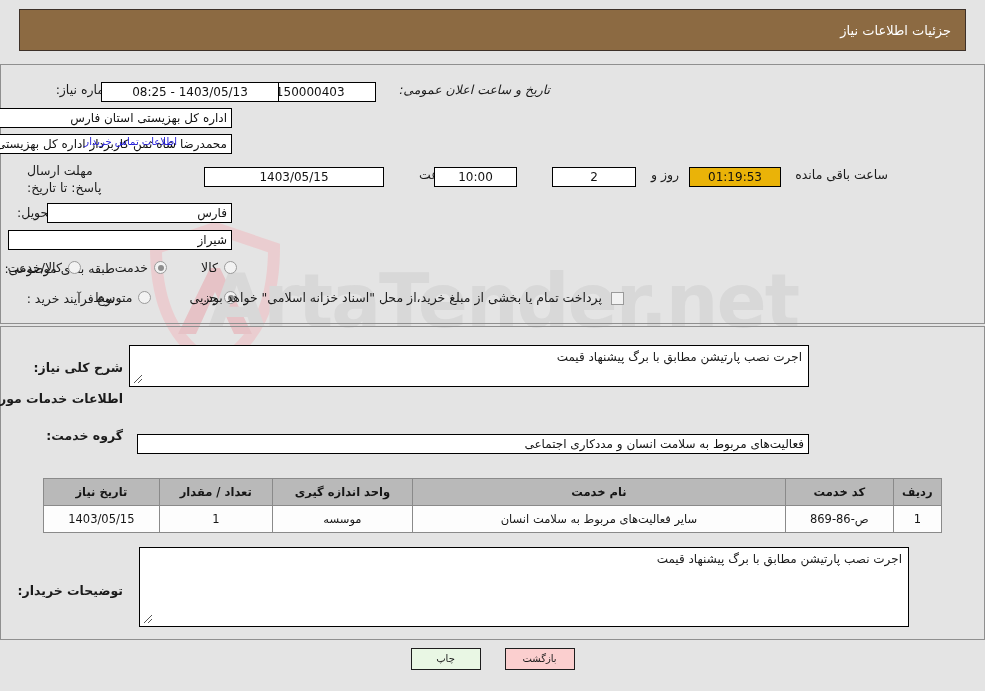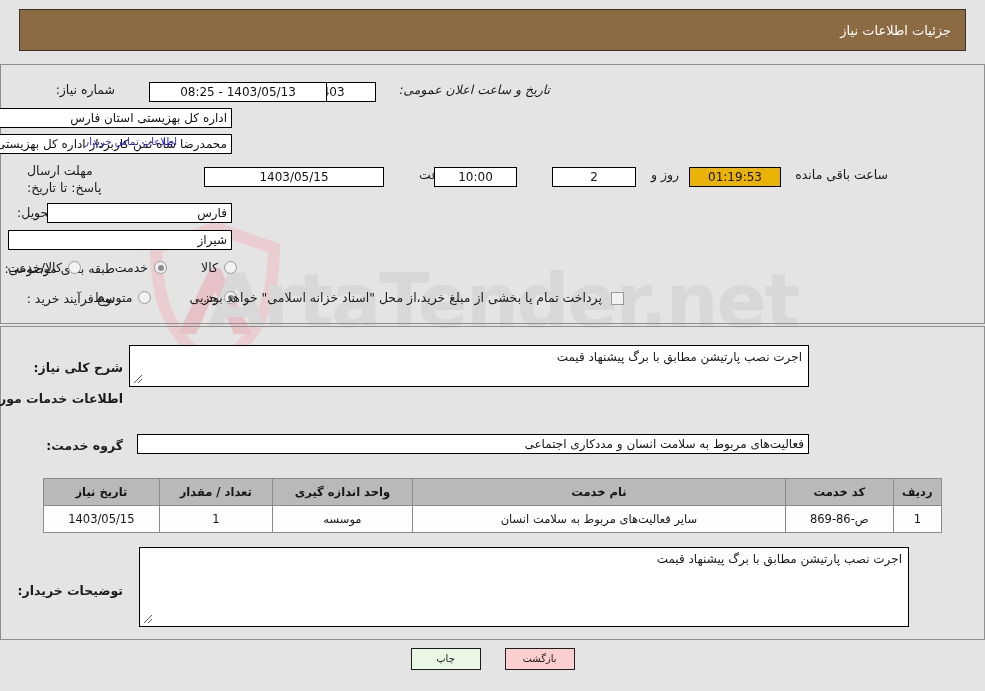--- a/index.html
+++ b/index.html
@@ -262,21 +262,21 @@
 
   <div class="row" style="right:870px; top:82px;">
     <span class="lbl">شماره نیاز:</span>
   </div>
   <div class="row" style="right:609px; top:82px;">
     <span class="fld center" style="width:185px;">1103000150000403</span>
   </div>
   <div class="row" style="right:435px; top:82px;font-style:italic;">
     <span class="lbl">تاریخ و ساعت اعلان عمومی:</span>
   </div>
-  <div class="row" style="right:632px; top:82px; left:101px;margin-left:48px;">
+  <div class="row" style="right:632px; top:82px; left:101px;">
     <span class="fld center" style="width:178px; margin-right:auto;">1403/05/13 - 08:25</span>
   </div>
 
   <div class="row" style="right:870px; top:110px;">
     <span class="lbl">نام دستگاه خریدار:</span>
   </div>
   <div class="row" style="right:753px; top:108px;">
     <span class="fld right" style="width:525px;">اداره کل بهزیستی استان فارس</span>
   </div>
 
@@ -376,21 +376,21 @@
       <svg width="10" height="10" viewBox="0 0 10 10">
           <path d="M9 1 L1 9 M9 5 L5 9" stroke="#555" stroke-width="1" fill="none"></path>
         </svg>
     </span>
   </div>
 
   <div class="row" style="right:862px; top:391px;">
     <span class="lbl lbl-bold">اطلاعات خدمات مورد نیاز</span>
   </div>
 
-  <div class="row" style="right:862px; top:438px;margin-left:16px;">
+  <div class="row" style="right:862px; top:428px;margin-left:16px;">
     <span class="lbl lbl-bold">گروه خدمت:</span>
   </div>
   <div class="row" style="right:176px; top:434px;">
     <span class="fld right" style="width:672px;">فعالیت‌های مربوط به سلامت انسان و مددکاری اجتماعی</span>
   </div>
 
   <table class="items" style="right:43px; top:478px; width:899px;">
     <thead>
       <tr>
         <th style="width:36px;">ردیف</th>

